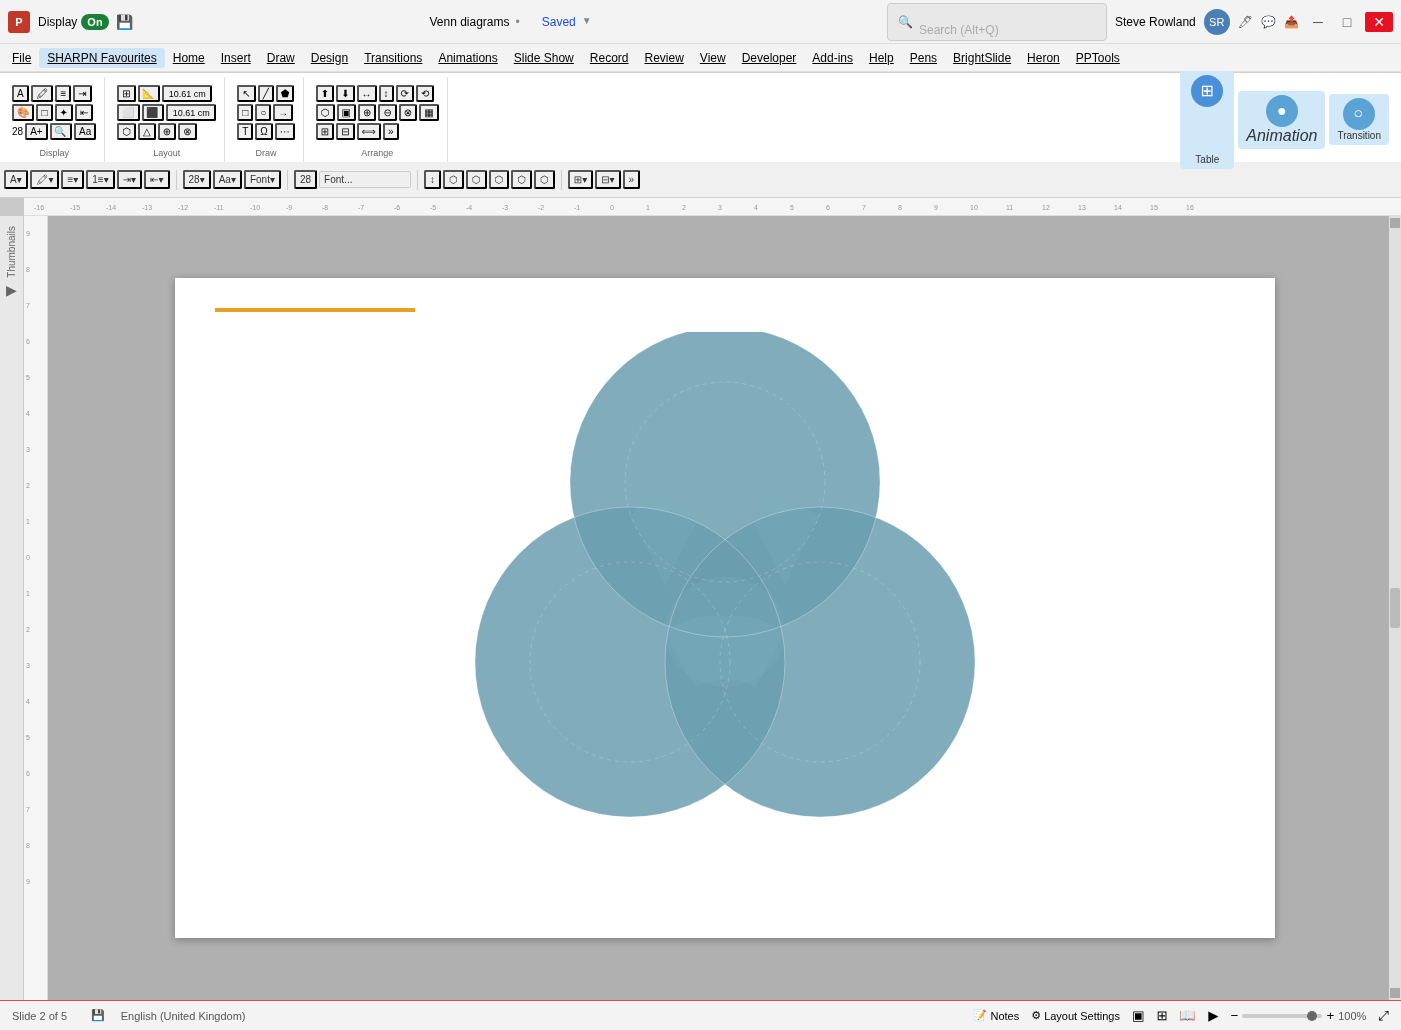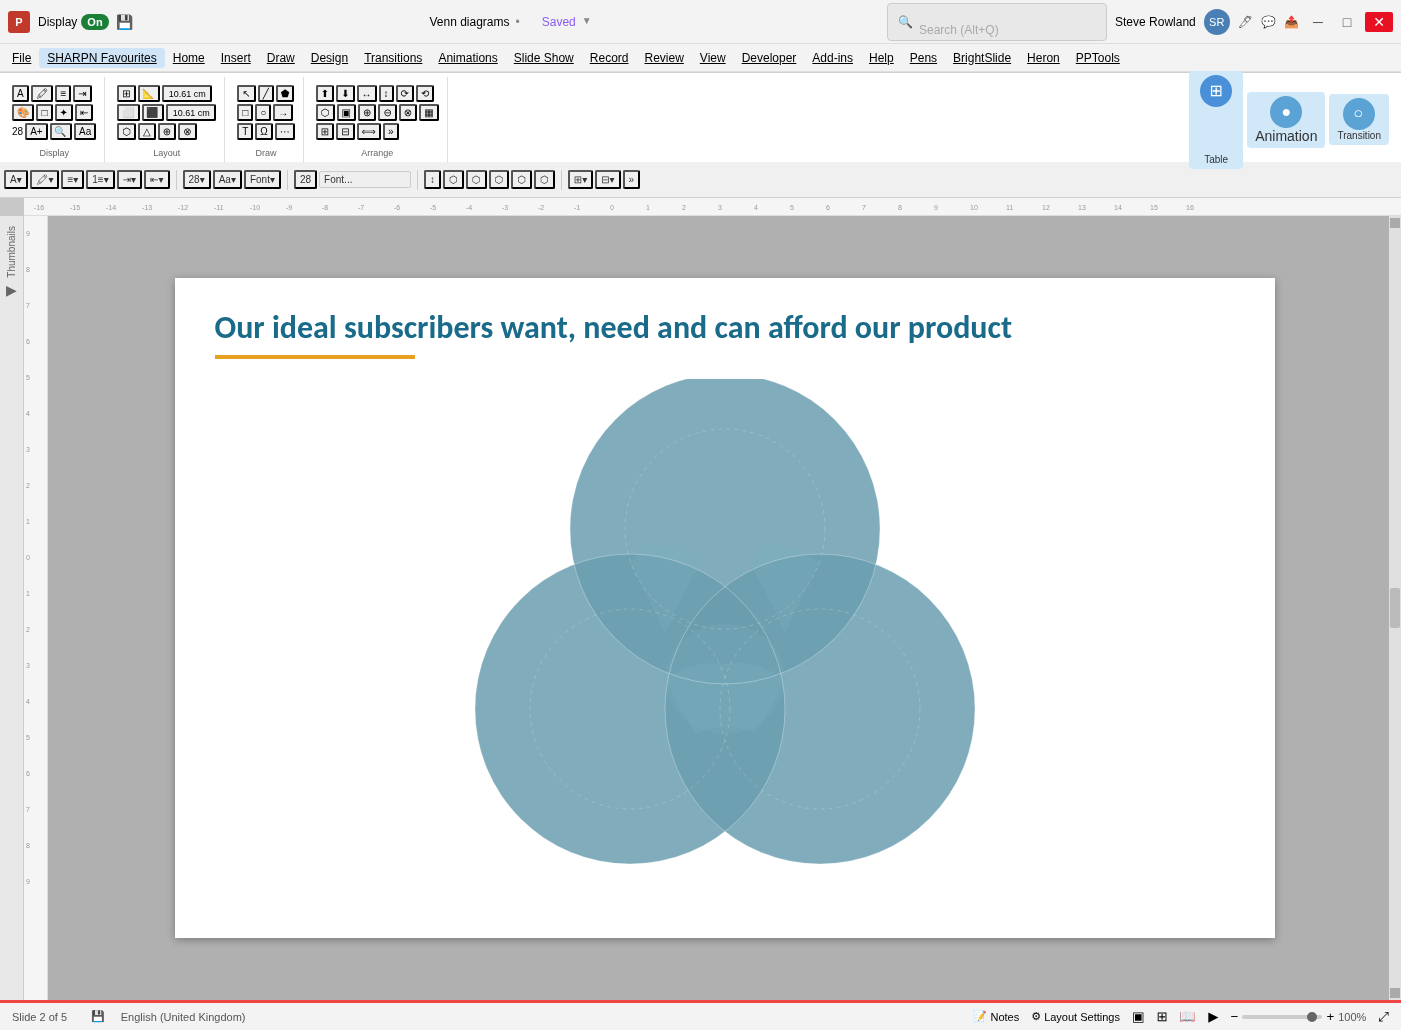--- a/index.html
+++ b/index.html
@@ -190,21 +190,21 @@
       display: flex;
       justify-content: center;
       align-items: center;
       margin-top: 10px;
     }
 
     
     #statusbar {
       height: 30px;
       background: #f3f3f3;
-      border-top: 3px solid #ef4444;
+      border-top: 1px solid #ef4444;
       display: flex;
       align-items: center;
       padding: 0 12px;
       font-size: 11px;
       color: #555;
       gap: 16px;
     }
     .statusbar-right {
       margin-left: auto;
       display: flex;
@@ -252,21 +252,21 @@
     <span>P</span>
   </div>
   <div class="autosave-section">
     <span>Display</span>
     <span class="autosave-toggle">On</span>
   </div>
   <span style="font-size:14px; cursor:pointer;">💾</span>
   <div class="title-center">
     <span>Venn diagrams</span>
     <span style="color:#888;">•</span>
-    <span style="color:#8b5cf6;margin-left:16px;">Saved</span>
+    <span style="color:#1d4ed8;margin-left:16px;">Saved</span>
     <span style="font-size:10px; color:#888;">▼</span>
   </div>
   <div class="search-bar">
     <span>🔍</span>
     <span style="color:#aaa;margin-top:16px;">Search (Alt+Q)</span>
   </div>
   <div class="titlebar-right">
     <span class="user-name">Steve Rowland</span>
     <div class="user-avatar">
       <span>SR</span>
@@ -414,21 +414,21 @@
       <div class="ribbon-active-tab-highlight">
         <div class="icon-circle table-icon-circle">
           <span style="font-size:16px;">⊞</span>
         </div>
         <span style="font-size:10px; color:#333;margin-top:47px;">Table</span>
       </div>
       <div class="ribbon-active-tab-highlight">
         <div class="icon-circle anim-icon-circle">
           <span style="font-size:16px;">●</span>
         </div>
-        <span style="font-size:14px; color:#333;">Animation</span>
+        <span style="font-size:16px; color:#333;font-style:italic;">Animation</span>
       </div>
       <div class="ribbon-active-tab-highlight">
         <div class="icon-circle trans-icon-circle">
           <span style="font-size:16px; writing-mode:vertical-rl; transform:rotate(180deg);">○</span>
         </div>
         <span style="font-size:10px; color:#333;">Transition</span>
       </div>
     </div>
   </div>
 </div>
@@ -531,21 +531,20 @@
         <text x="2" y="560">6</text>
         <text x="2" y="596">7</text>
         <text x="2" y="632">8</text>
         <text x="2" y="668">9</text>
       </g>
     </svg>
   </div>
 
   <div id="slide-area">
     <div id="slide">
-      <div class="slide-title" style="color: rgb(26, 107, 138);">Our ideal subscribers want, need and can afford our product</div>
       <div class="title-underline" style="background: rgb(232, 160, 32);"></div>
 
       <div class="venn-container">
         <svg width="520" height="530" viewBox="0 0 520 530">
 
           <circle cx="260" cy="150" r="155" fill="#6a9eaf" opacity="0.85"></circle>
 
           <circle cx="165" cy="330" r="155" fill="#6a9eaf" opacity="0.85"></circle>
 
           <circle cx="355" cy="330" r="155" fill="#6a9eaf" opacity="0.85"></circle>

